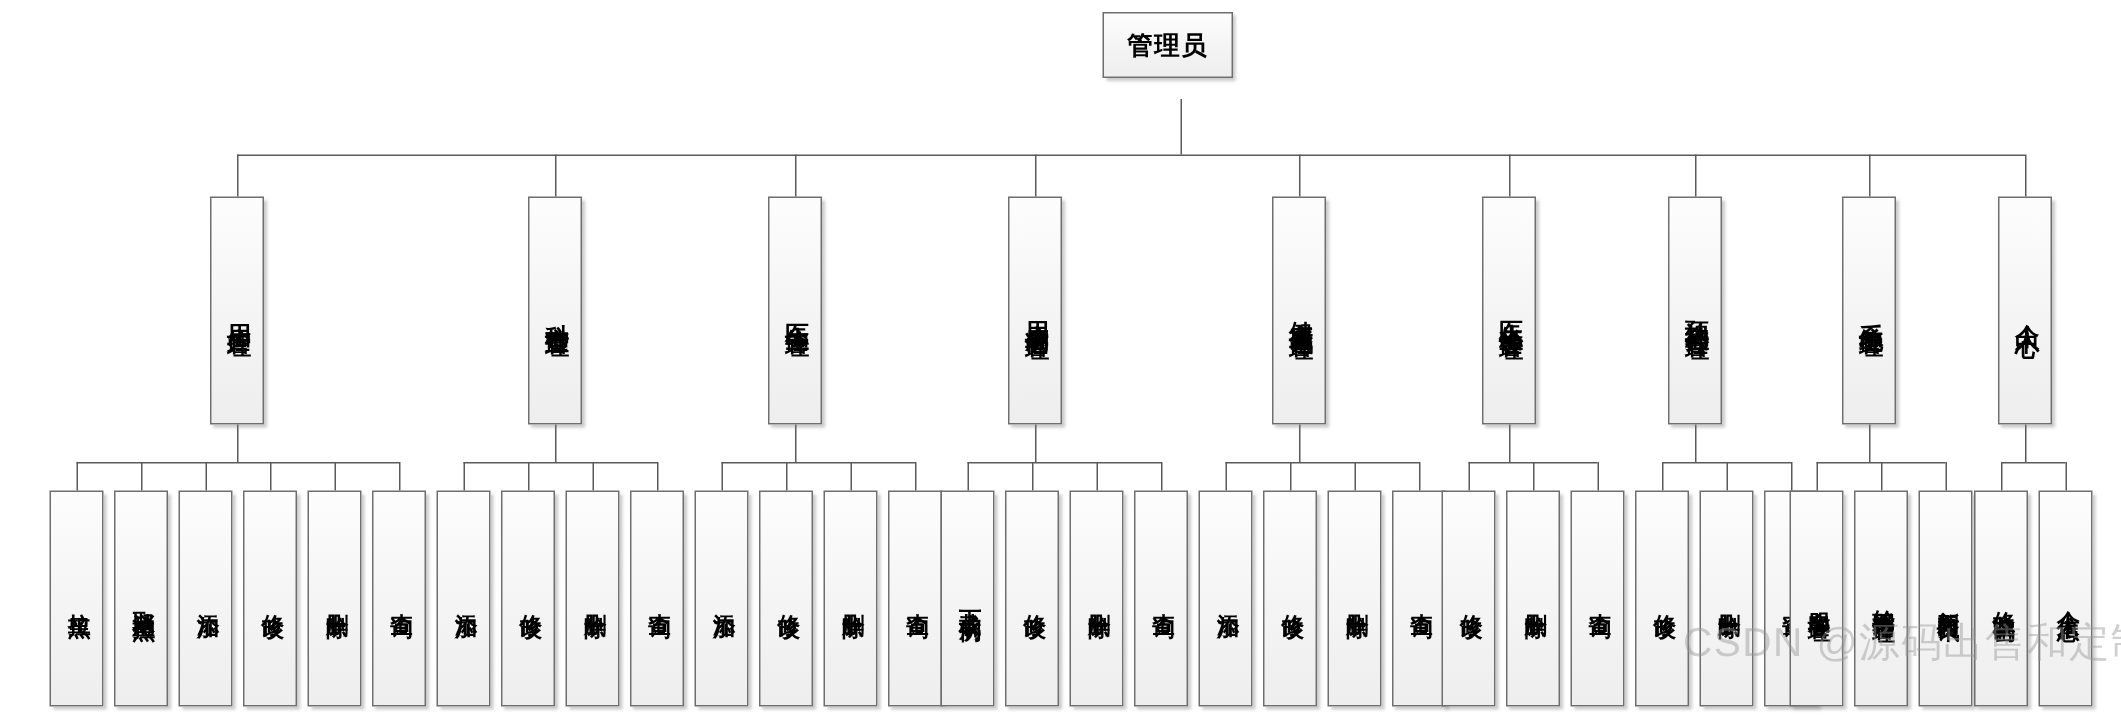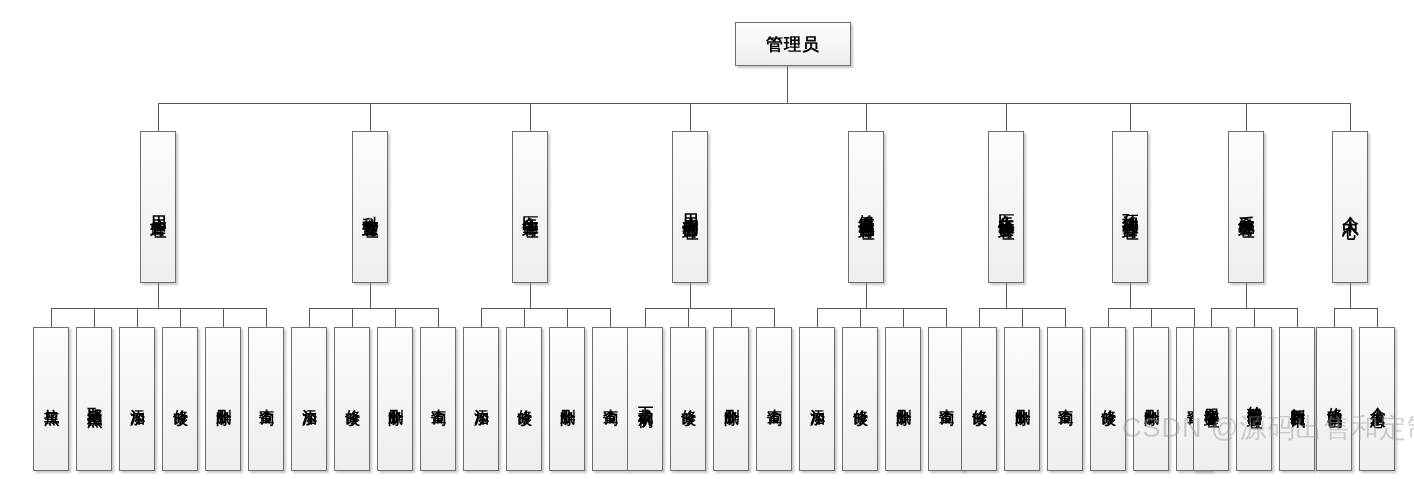--- a/index.html
+++ b/index.html
@@ -135,21 +135,21 @@
       <div class="line-v" style="left: 1211px; top: 308px; height: 19px;"></div>
       <div class="line-v" style="left: 1254px; top: 308px; height: 19px;"></div>
       <div class="line-v" style="left: 1297px; top: 308px; height: 19px;"></div>
       <div class="line-v" style="left: 1350px; top: 103px; height: 28px;"></div>
       <div class="line-v" style="left: 1350px; top: 283px; height: 25px;"></div>
       <div class="line-h" style="left: 1334px; top: 308px; width: 43px;"></div>
       <div class="line-v" style="left: 1334px; top: 308px; height: 19px;"></div>
       <div class="line-v" style="left: 1377px; top: 308px; height: 19px;"></div>
     </div>
   <div id="nodes-layer">
-      <div class="node node-root" style="left: 735px; top: 22px; width: 116px; height: 44px;">
+      <div class="node node-root" style="left: 735px; top: 8px; width: 87px; height: 44px;">
         <span>管理员</span>
       </div>
       <div class="node node-vert" style="left: 140px; top: 131px; width: 36px; height: 152px;">
         <span>用户管理</span>
       </div>
       <div class="node node-leaf" style="left: 33px; top: 327px; width: 36px; height: 144px;">
         <span>拉黑</span>
       </div>
       <div class="node node-leaf" style="left: 76px; top: 327px; width: 36px; height: 144px;">
         <span>取消拉黑</span>

